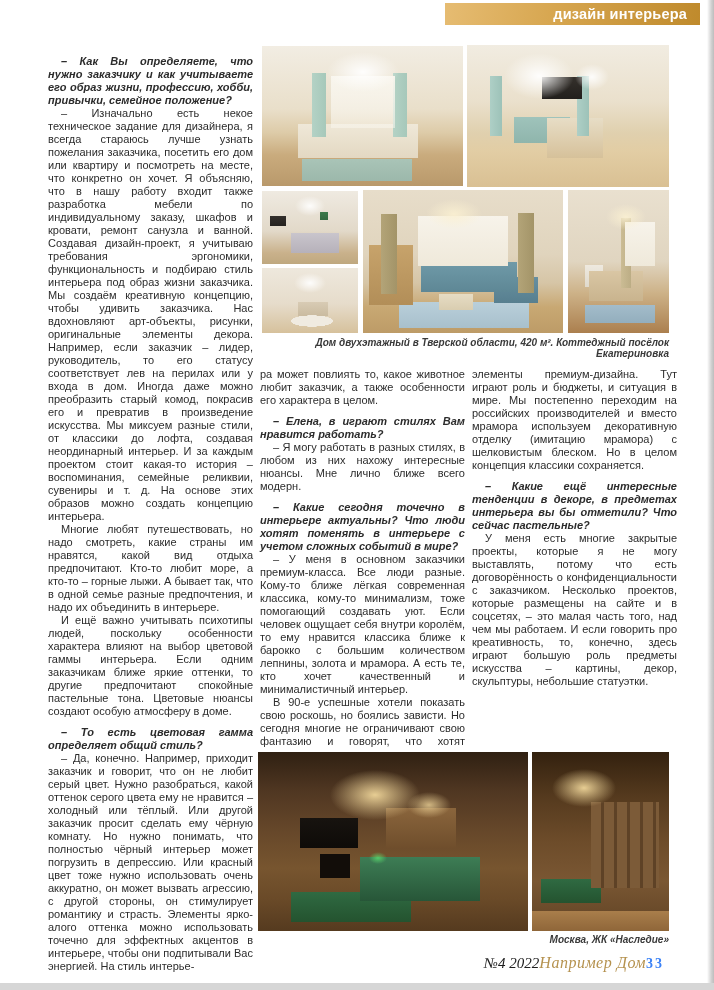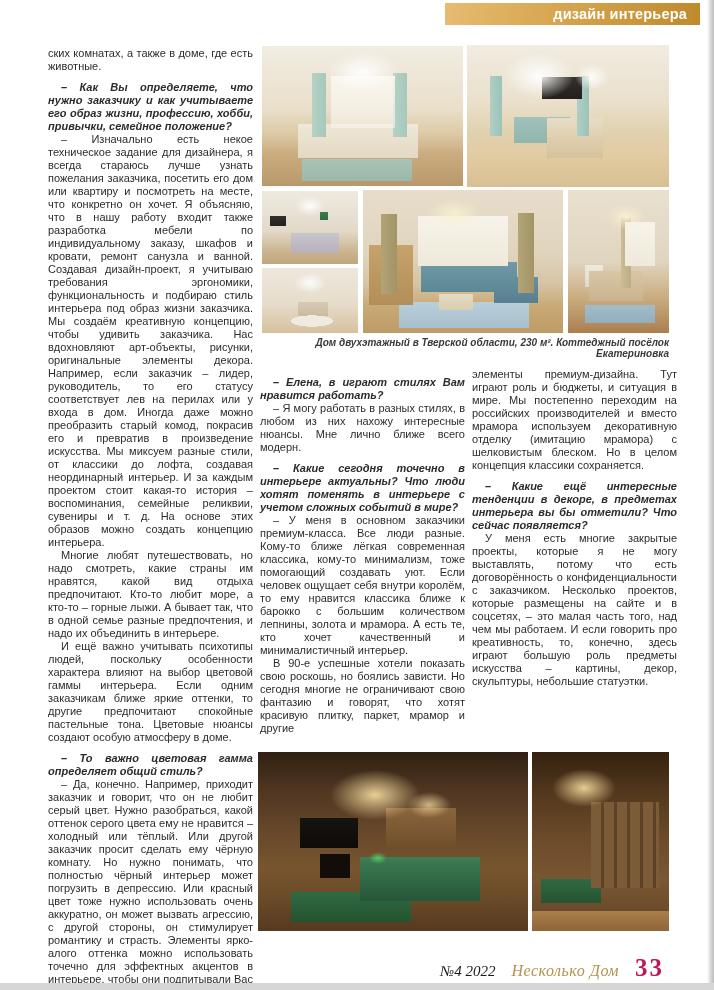--- a/index.html
+++ b/index.html
@@ -120,77 +120,78 @@
       linear-gradient(180deg,#2f6a42,#24532f),
       linear-gradient(180deg,#a97e4b,#8f6639),
       linear-gradient(180deg,#33210f 0%,#553a1e 25%,#6d4c2a 50%,#7a5733 72%,#5f4224 100%);
     background-size:64px 38px,68px 86px,60px 24px,100% 20px,100% 100%;
     background-position:28% 12%,86% 54%,12% 82%,50% 100%,0 0;}
   
   .caption{position:absolute;font-size:10px;font-weight:bold;font-style:italic;color:#3a3a3a;text-align:right;}
   .caption-top{left:262px;top:337px;width:407px;}
   .caption-bottom{left:258px;top:934px;width:411px;}
   
-  .footer{position:absolute;top:954px;right:50px;display:flex;align-items:baseline;gap:16px;}
+  .footer{position:absolute;top:954px;right:50px;display:flex;align-items:baseline;gap:0;}
   .issue{font-family:"Liberation Serif", serif;font-style:italic;font-size:15px;color:#1d1d1d;}
   .logo{font-family:"Liberation Serif", serif;font-style:italic;font-size:16px;color:#b5924f;letter-spacing:.5px;}
-  .pageno{font-family:"Liberation Serif", serif;font-weight:bold;font-size:25px;color:#be185d;letter-spacing:2px;}
+  .pageno{font-family:"Liberation Serif", serif;font-weight:bold;font-size:14px;color:#3b82f6;letter-spacing:2px;}
   
   .edge-right{position:absolute;right:0;top:0;width:7px;height:990px;
     background:linear-gradient(90deg,rgba(255,255,255,0),#cfcfcf 65%,#bdbdbd 100%);}
   .edge-bottom{position:absolute;left:0;top:983px;width:714px;height:7px;background:#d6d6d6;}
 </style>
 </head>
 <body>
 
 <div class="page">
 
   <div class="header-bar">
     <span>дизайн интерьера</span>
   </div>
 
   <div class="col col1">
-      <p class="para cont">ских комнатах, а также в доме, где есть животные.</p>
       <p class="para question">– Как Вы определяете, что нужно заказчику и как учитываете его образ жизни, профессию, хобби, привычки, семейное положение?</p>
       <p class="para body">– Изначально есть некое техническое задание для дизайнера, я всегда стараюсь лучше узнать пожелания заказчика, посетить его дом или квартиру и посмотреть на месте, что конкретно он хочет. Я объясняю, что в нашу работу входит также разработка мебели по индивидуальному заказу, шкафов и кровати, ремонт санузла и ванной. Создавая дизайн-проект, я учитываю требования эргономики, функциональность и подбираю стиль интерьера под образ жизни заказчика. Мы создаём креативную концепцию, чтобы удивить заказчика. Нас вдохновляют арт-объекты, рисунки, оригинальные элементы декора. Например, если заказчик – лидер, руководитель, то его статусу соответствует лев на перилах или у входа в дом. Иногда даже можно преобразить старый комод, покрасив его и превратив в произведение искусства. Мы миксуем разные стили, от классики до лофта, создавая неординарный интерьер. И за каждым проектом стоит какая-то история – воспоминания, семейные реликвии, сувениры и т. д. На основе этих образов можно создать концепцию интерьера.</p>
       <p class="para body">Многие любят путешествовать, но надо смотреть, какие страны им нравятся, какой вид отдыха предпочитают. Кто-то любит море, а кто-то – горные лыжи. А бывает так, что в одной семье разные предпочтения, и надо их объединить в интерьере.</p>
       <p class="para body">И ещё важно учитывать психотипы людей, поскольку особенности характера влияют на выбор цветовой гаммы интерьера. Если одним заказчикам ближе яркие оттенки, то другие предпочитают спокойные пастельные тона. Цветовые нюансы создают особую атмосферу в доме.</p>
-      <p class="para question">– То важно цветовая гамма определяет общий стиль?</p>
+      <p class="para question">– То есть цветовая гамма определяет общий стиль?</p>
       <p class="para body">– Да, конечно. Например, приходит заказчик и говорит, что он не любит серый цвет. Нужно разобраться, какой оттенок серого цвета ему не нравится – холодный или тёплый. Или другой заказчик просит сделать ему чёрную комнату. Но нужно понимать, что полностью чёрный интерьер может погрузить в депрессию. Или красный цвет тоже нужно использовать очень аккуратно, он может вызвать агрессию, с другой стороны, он стимулирует романтику и страсть. Элементы ярко-алого оттенка можно использовать точечно для эффектных акцентов в интерьере, чтобы они подпитывали Вас энергией. На стиль интерье-</p>
     </div>
 
   <div class="collage-top">
     <div class="ph ph1"></div>
     <div class="ph ph2"></div>
     <div class="ph ph3"></div>
     <div class="ph ph4"></div>
     <div class="ph ph5"></div>
     <div class="ph ph6"></div>
   </div>
-  <div class="caption caption-top">Дом двухэтажный в Тверской области, 230 м². Коттеджный посёлок Екатериновка</div>
+  <div class="caption caption-top">Дом двухэтажный в Тверской области, 420 м². Коттеджный посёлок Екатериновка</div>
 
   <div class="col col2">
+      <p class="para cont">ра может повлиять то, какое животное любит заказчик, а также особенности его характера в целом.</p>
       <p class="para question">– Елена, в играют стилях Вам нравится работать?</p>
       <p class="para body">– Я могу работать в разных стилях, в любом из них нахожу интересные нюансы. Мне лично ближе всего модерн.</p>
       <p class="para question">– Какие сегодня точечно в интерьере актуальны? Что люди хотят поменять в интерьере с учетом сложных событий в мире?</p>
       <p class="para body">– У меня в основном заказчики премиум-класса. Все люди разные. Кому-то ближе лёгкая современная классика, кому-то минимализм, тоже помогающий создавать уют. Если человек ощущает себя внутри королём, то ему нравится классика ближе к барокко с большим количеством лепнины, золота и мрамора. А есть те, кто хочет качественный и минималистичный интерьер.</p>
       <p class="para body">В 90-е успешные хотели показать свою роскошь, но боялись зависти. Но сегодня многие не ограничивают свою фантазию и говорят, что хотят красивую плитку, паркет, мрамор и другие</p>
     </div>
   <div class="col col3">
       <p class="para cont">элементы премиум-дизайна. Тут играют роль и бюджеты, и ситуация в мире. Мы постепенно переходим на российских производителей и вместо мрамора используем декоративную отделку (имитацию мрамора) с шелковистым блеском. Но в целом концепция классики сохраняется.</p>
-      <p class="para question">– Какие ещё интересные тенденции в декоре, в предметах интерьера вы бы отметили? Что сейчас появляется?</p>
+      <p class="para question">– Какие ещё интересные тенденции в декоре, в предметах интерьера вы бы отметили? Что сейчас пастельные?</p>
       <p class="para body">У меня есть многие закрытые проекты, которые я не могу выставлять, потому что есть договорённость о конфиденциальности с заказчиком. Несколько проектов, которые размещены на сайте и в соцсетях, – это малая часть того, над чем мы работаем. И если говорить про креативность, то, конечно, здесь играют большую роль предметы искусства – картины, декор, скульптуры, небольшие статуэтки.</p>
     </div>
 
   <div class="collage-bottom">
     <div class="ph ph7"></div>
     <div class="ph ph8"></div>
   </div>
+  <div class="caption caption-bottom">Москва, ЖК «Наследие»</div>
 
   <div class="footer">
     <span class="issue">№4 2022</span>
-    <span class="logo">Несколько Дом</span>
+    <span class="logo">Например Дом</span>
     <span class="pageno">33</span>
   </div>
 
   <div class="edge-right"></div>
   <div class="edge-bottom"></div>
 </div>
 
 </body></html>

